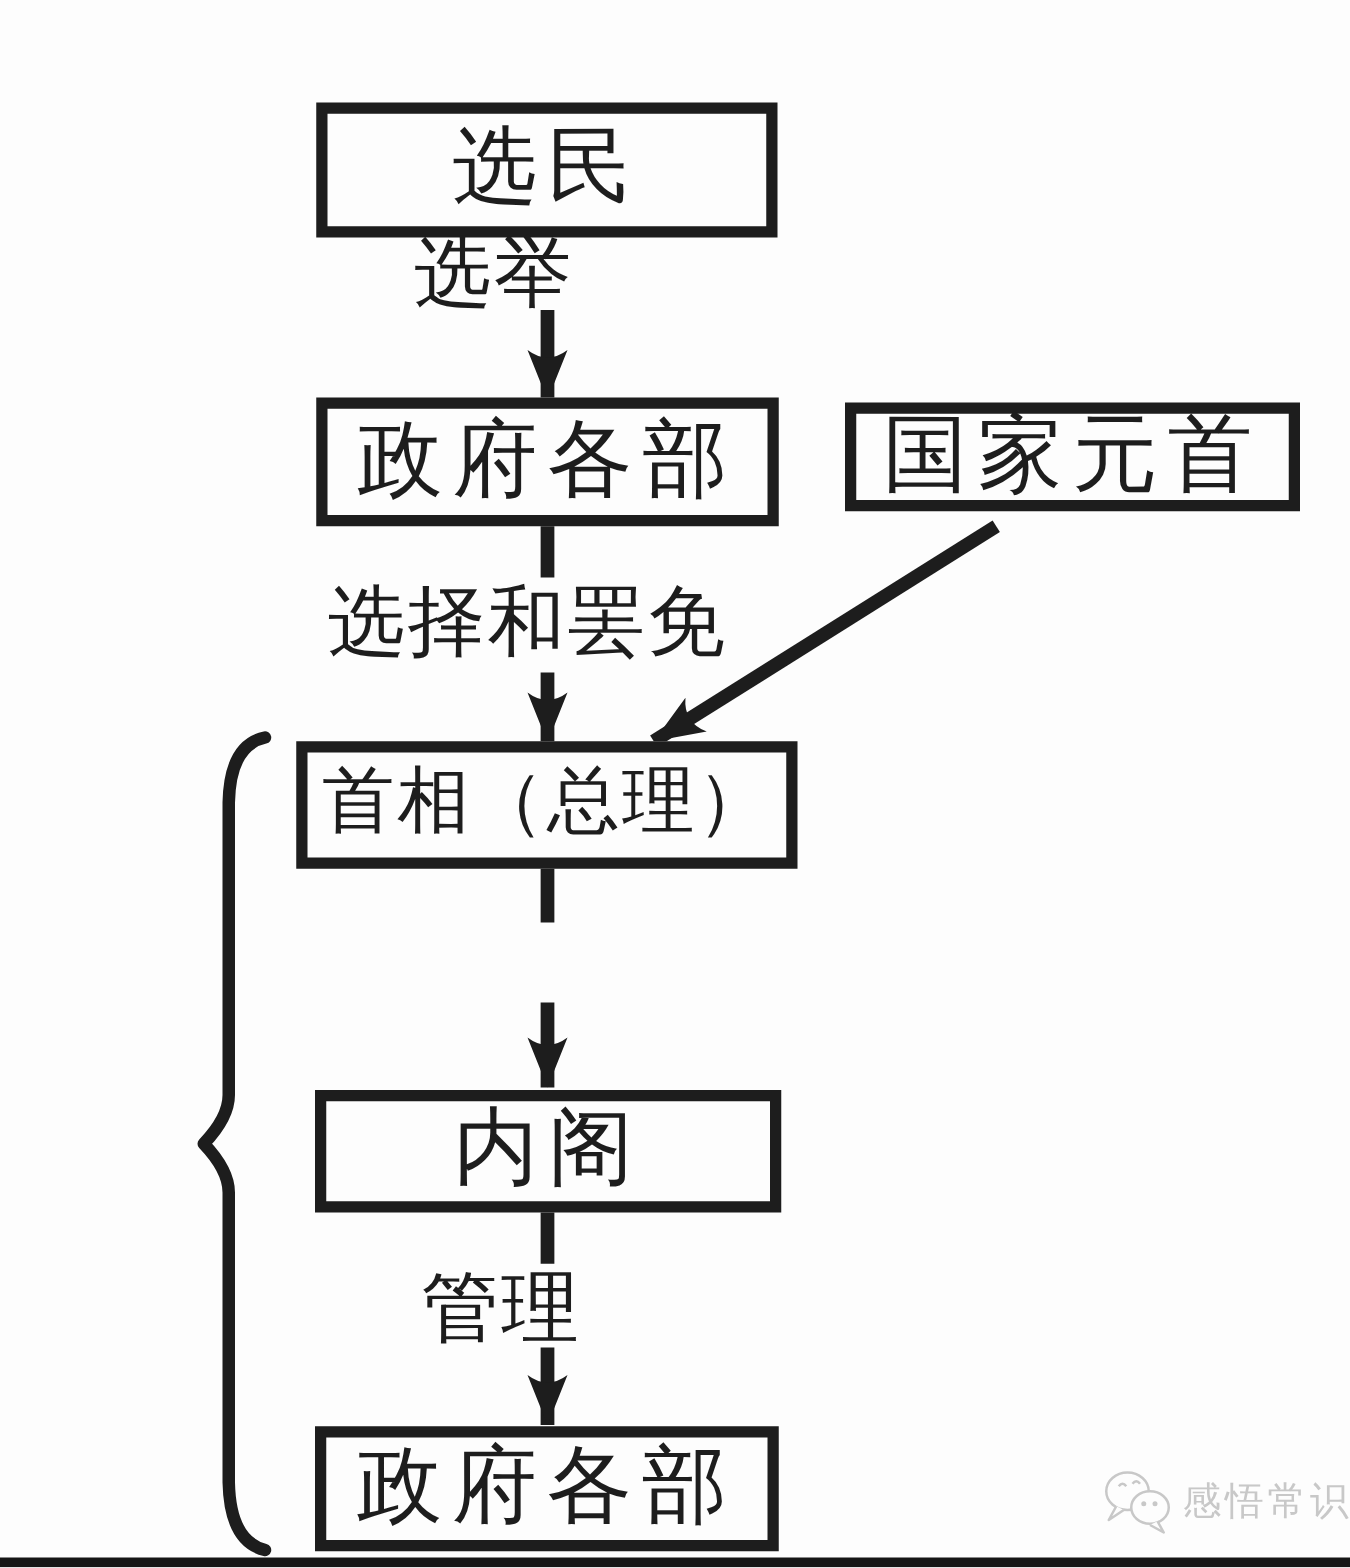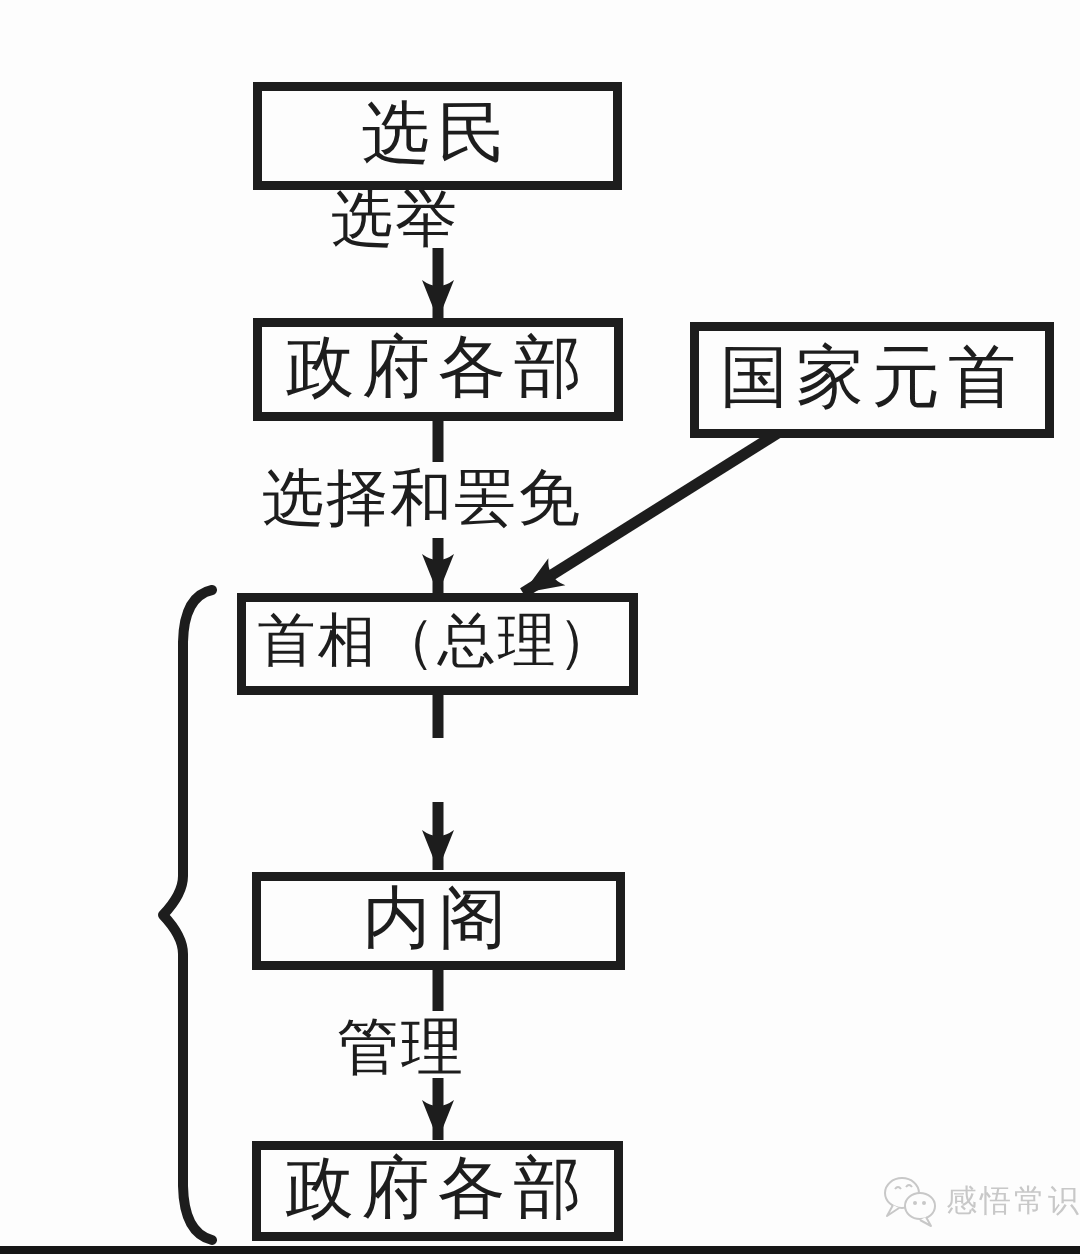--- a/index.html
+++ b/index.html
@@ -98,21 +98,21 @@
 
     <path d="M 212 590 Q 184 596 183 642 L 183 876 Q 183 894 163 915 Q 183 936 183 954 L 183 1186 Q 184 1233 212 1240" fill="none" stroke="#1d1d1d" stroke-width="10" stroke-linecap="round" stroke-linejoin="round"></path>
 
     <rect x="0" y="1246" width="1080" height="8" fill="#161616"></rect>
   </svg>
 
   <div class="node" style="left:253px;top:43px;width:369px;height:108px;margin-top:39px;">选民</div>
 
   <div class="node" style="left:253px;top:318px;width:370px;height:103px;">政府各部</div>
 
-  <div class="node" style="left:690px;top:322px;width:364px;height:116px;">国家元首</div>
+  <div class="node" style="left:676px;top:322px;width:364px;height:87px;">国家元首</div>
 
   <div class="node pm" style="left:237px;top:593px;width:401px;height:102px;">首相（总理）</div>
 
   <div class="node" style="left:252px;top:872px;width:373px;height:98px;">内阁</div>
 
   <div class="node" style="left:252px;top:1141px;width:371px;height:100px;">政府各部</div>
 
   <div class="edge-label" style="left:331px;top:188px;width:200px;">选举</div>
 
   <div class="edge-label" style="left:262px;top:467px;width:340px;">选择和罢免</div>

